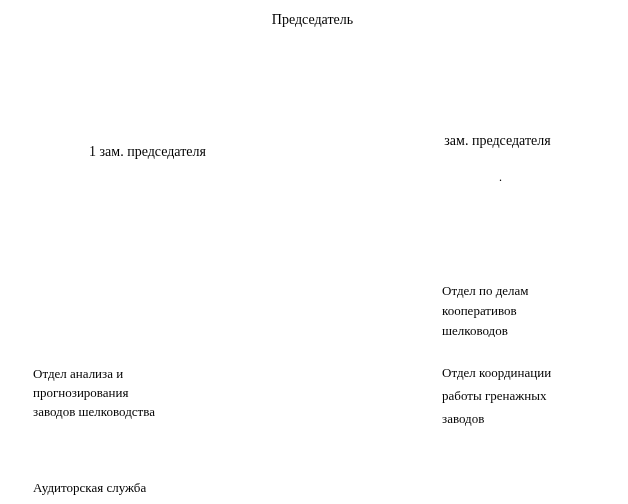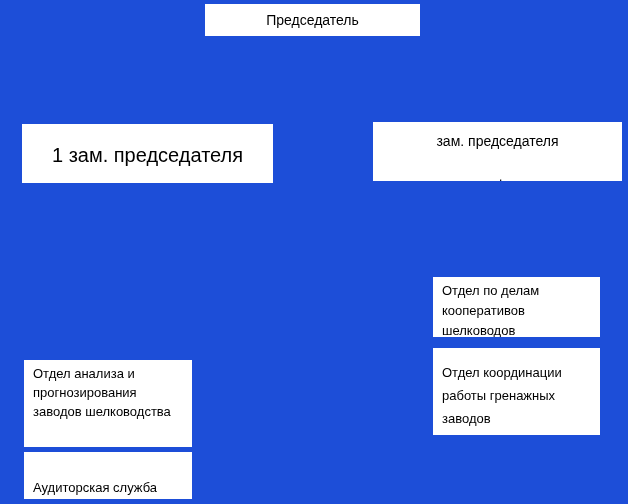--- a/index.html
+++ b/index.html
@@ -4,23 +4,23 @@
 <style>
   html, body {
     margin: 0;
     padding: 0;
     background: #000000;
   }
   .canvas {
     position: relative;
     width: 628px;
     height: 504px;
-    background: #1d4ed8;
+    background: #ffffff;
     overflow: hidden;
-    font-family: Liberation Sans, sans-serif;
+    font-family: Liberation Serif, serif;
     color: #000000;
   }
   .node {
     position: absolute;
     background: #ffffff;
     box-sizing: border-box;
     overflow: hidden;
   }
   .node .label {
     white-space: pre-line;
@@ -28,21 +28,21 @@
   
   .node-chairman {
     left: 205px; top: 4px; width: 215px; height: 32px;
     display: flex; align-items: center; justify-content: center;
     font-size: 14px;
   }
   
   .node-first-deputy {
     left: 22px; top: 124px; width: 251px; height: 59px;
     text-align: center; padding-top: 20px;
-    font-size: 20px;
+    font-size: 14px;
   }
   .node-deputy {
     left: 373px; top: 122px; width: 249px; height: 59px;
     text-align: center; padding-top: 11px;
     font-size: 14px;
   }
   .node-deputy .note {
     position: absolute;
     left: 126px; bottom: 0px;
     font-size: 12px; line-height: 8px;

